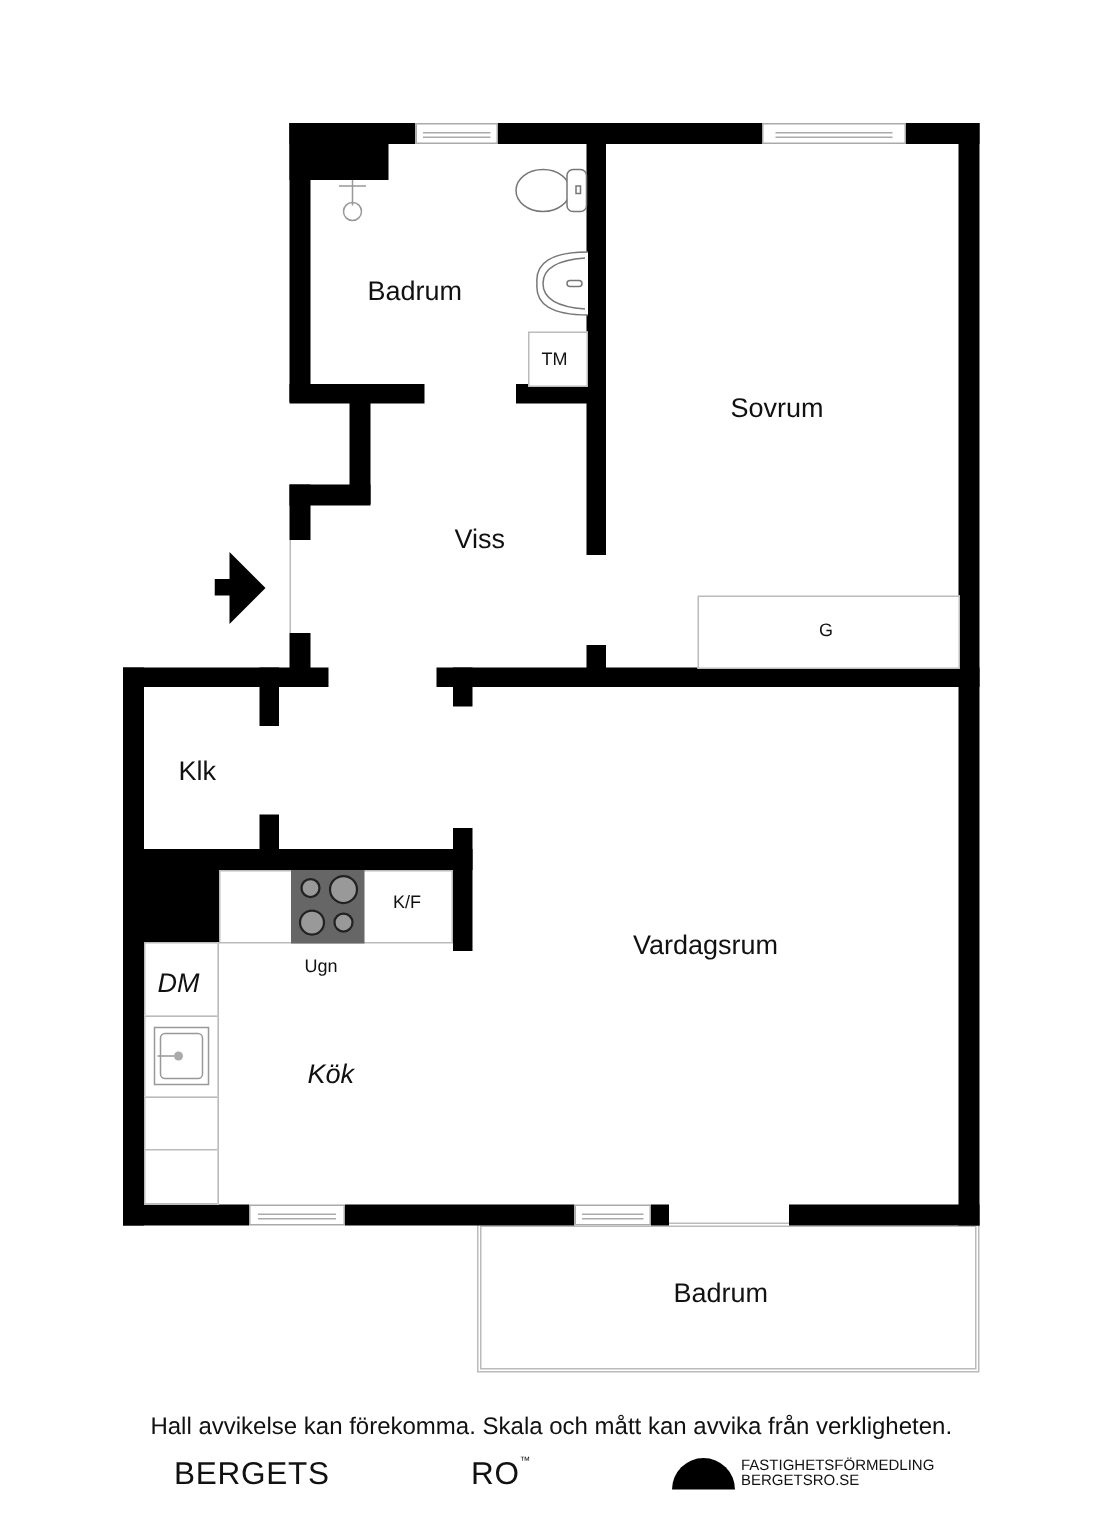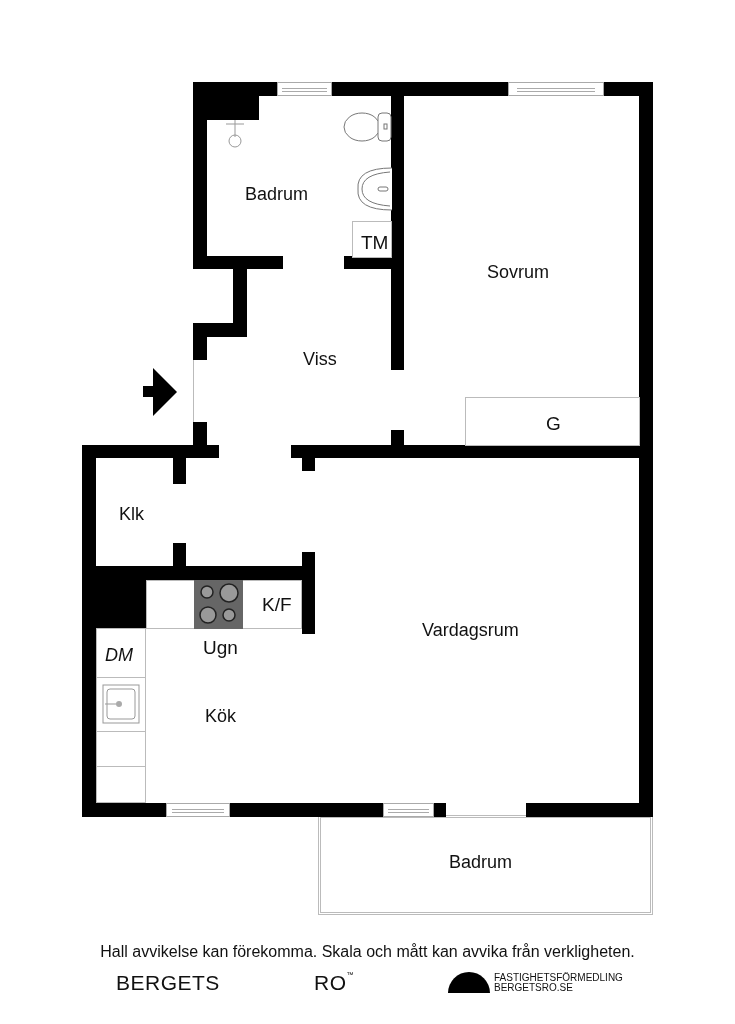--- a/index.html
+++ b/index.html
@@ -2,21 +2,21 @@
 <html><head>
 <meta charset="utf-8">
 <style>
   html,body{margin:0;padding:0;background:#fff;}
   body{width:735px;height:1024px;position:relative;overflow:hidden;font-family:"Liberation Sans",sans-serif;color:#111;}
   .w{position:absolute;background:#000;}
   .ln{position:absolute;border:1px solid #bbb;box-sizing:border-box;background:#fff;}
   .win{position:absolute;background:#fff;border:1px solid #aaa;box-sizing:border-box;}
   .win::after{content:"";position:absolute;left:8%;right:8%;top:40%;height:20%;border-top:1px solid #aaa;border-bottom:1px solid #aaa;}
   .lbl{position:absolute;font-size:18px;white-space:nowrap;}
-  .sm{font-size:19px;}
+  .sm{font-size:12px;}
   .note{position:absolute;left:0;width:735px;text-align:center;top:943px;font-size:16px;}
   .brand{position:absolute;font-size:21px;letter-spacing:0.5px;text-align:right;}
   .tiny{position:absolute;font-size:10px;line-height:10px;}
 </style>
 </head>
 <body>
 
 <div>
 
   <div class="ln" style="left:318px;top:815px;width:335px;height:100px;border:3px double #bbb;"></div>
@@ -118,21 +118,21 @@
 
   <div class="lbl" style="left:245px;top:184px;">Badrum</div>
   <div class="lbl sm" style="left:361px;top:232px;">TM</div>
   <div class="lbl" style="left:487px;top:262px;">Sovrum</div>
   <div class="lbl sm" style="left:546px;top:413px;">G</div>
   <div class="lbl" style="left:303px;top:349px;">Viss</div>
   <div class="lbl" style="left:119px;top:504px;">Klk</div>
   <div class="lbl sm" style="left:262px;top:594px;">K/F</div>
   <div class="lbl sm" style="left:203px;top:637px;">Ugn</div>
   <div class="lbl" style="left:105px;top:645px;font-style:italic;">DM</div>
-  <div class="lbl" style="left:205px;top:706px;">Kök</div>
+  <div class="lbl" style="left:205px;top:706px;font-style:italic;">Kök</div>
   <div class="lbl" style="left:422px;top:620px;">Vardagsrum</div>
   <div class="lbl" style="left:449px;top:852px;">Badrum</div>
 </div>
 
 <div class="note">Hall avvikelse kan förekomma. Skala och mått kan avvika från verkligheten.</div>
 <div class="brand" style="left:116px;top:971px;">BERGETS</div>
 <div class="brand" style="left:314px;top:971px;">
   <span>RO</span><sup style="font-size:7px;vertical-align:top;">™</sup>
 </div>
 <div style="position:absolute;left:448px;top:972px;width:42px;height:21px;background:#000;border-radius:21px 21px 0 0;"></div>

